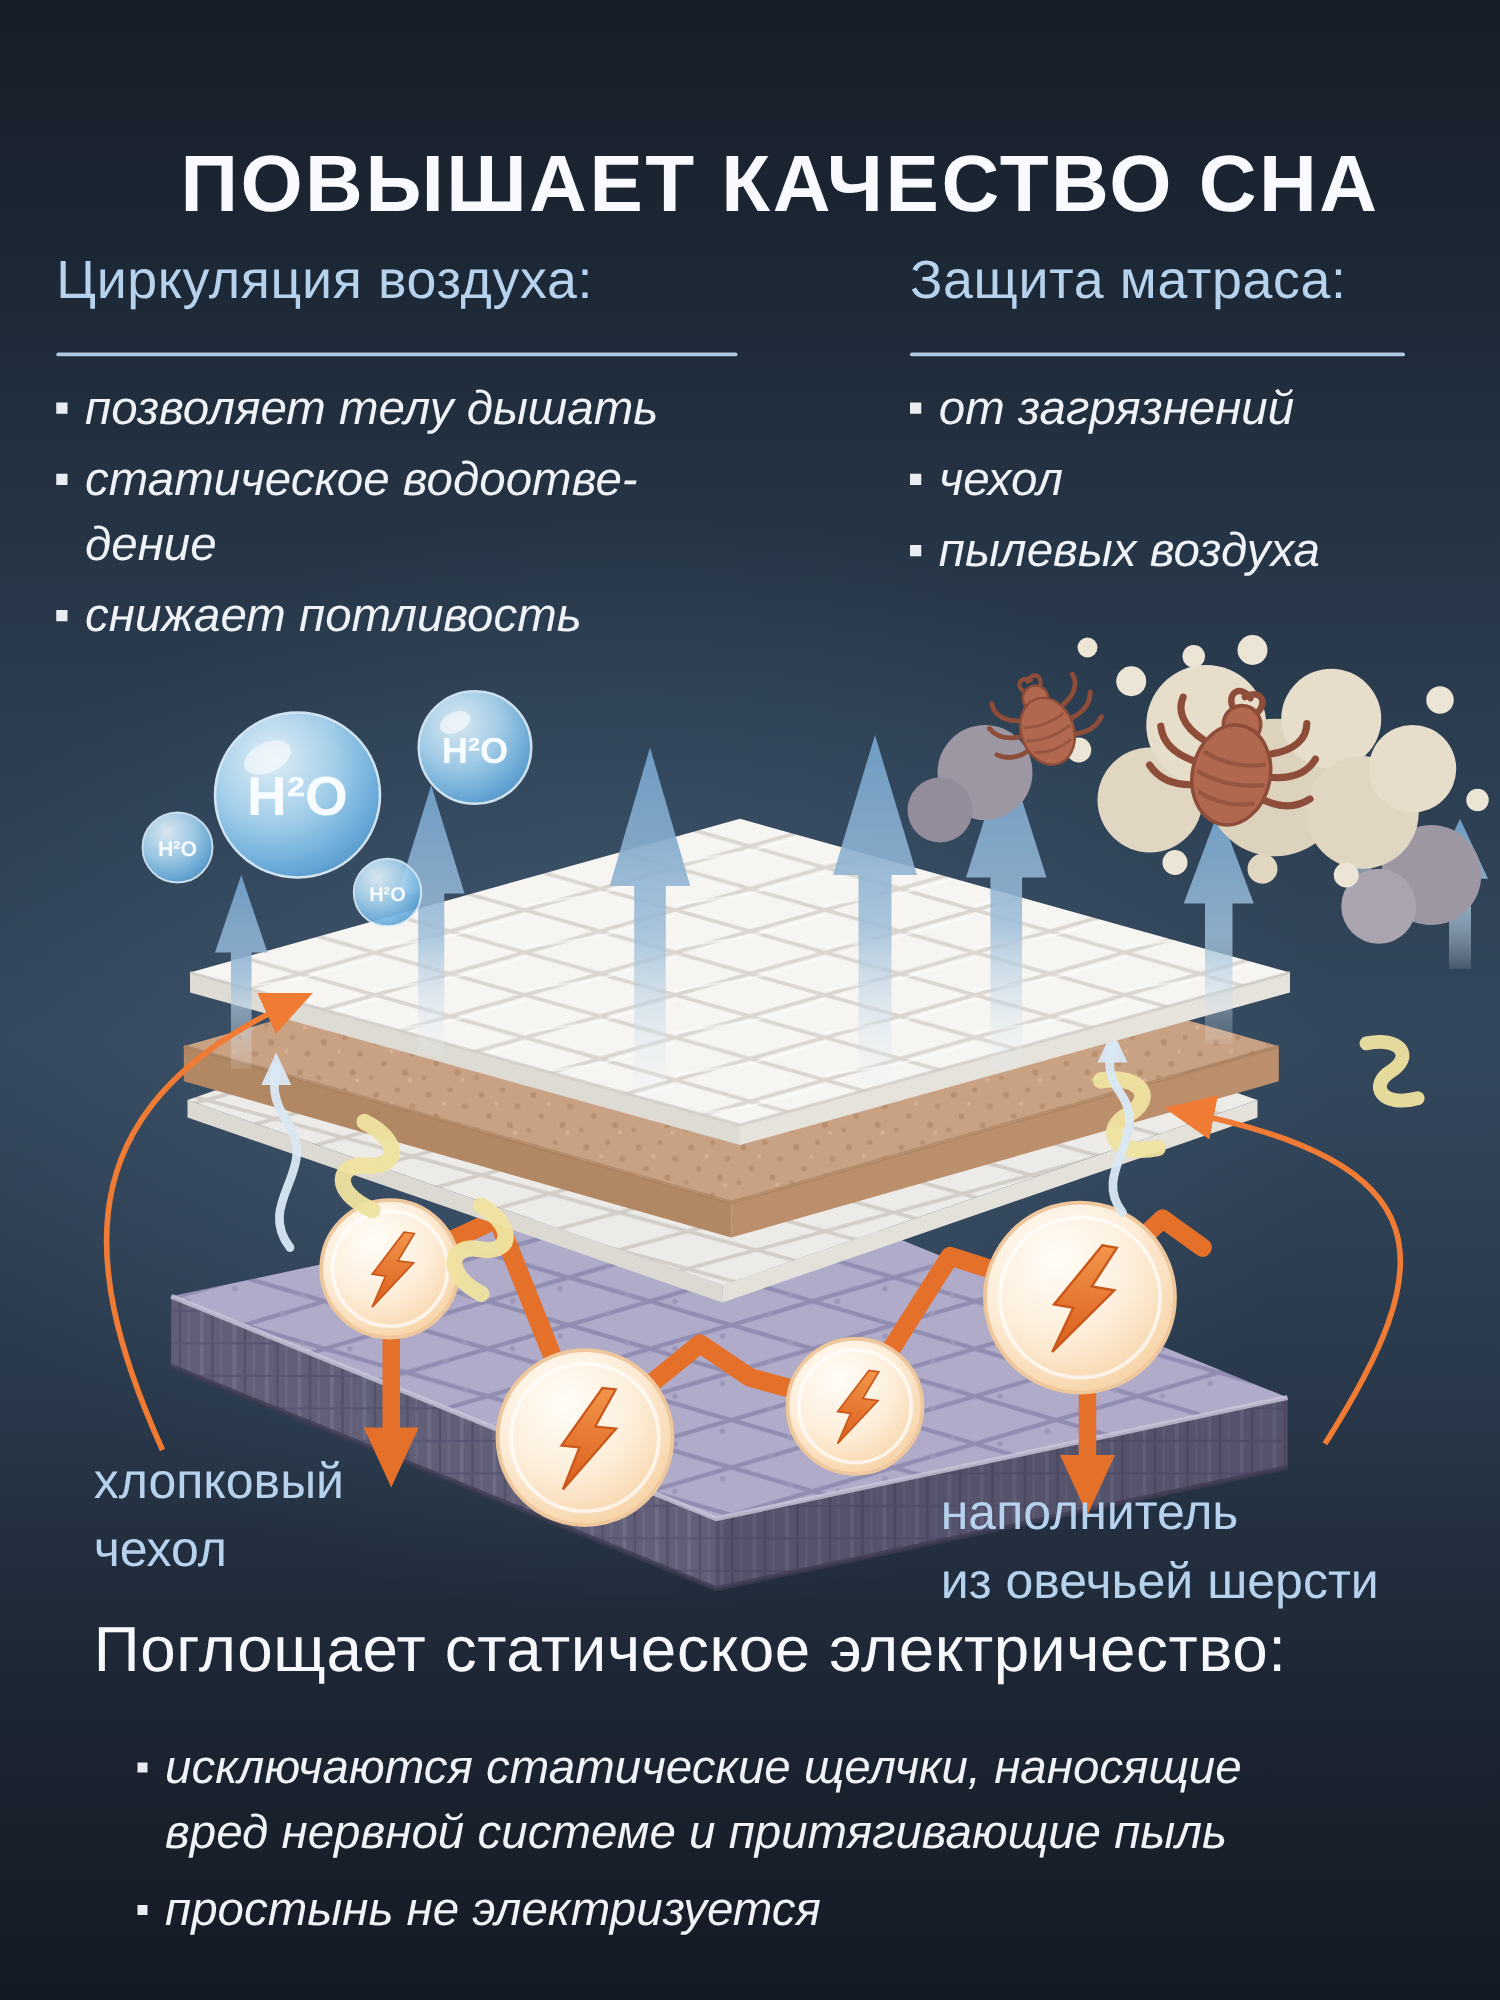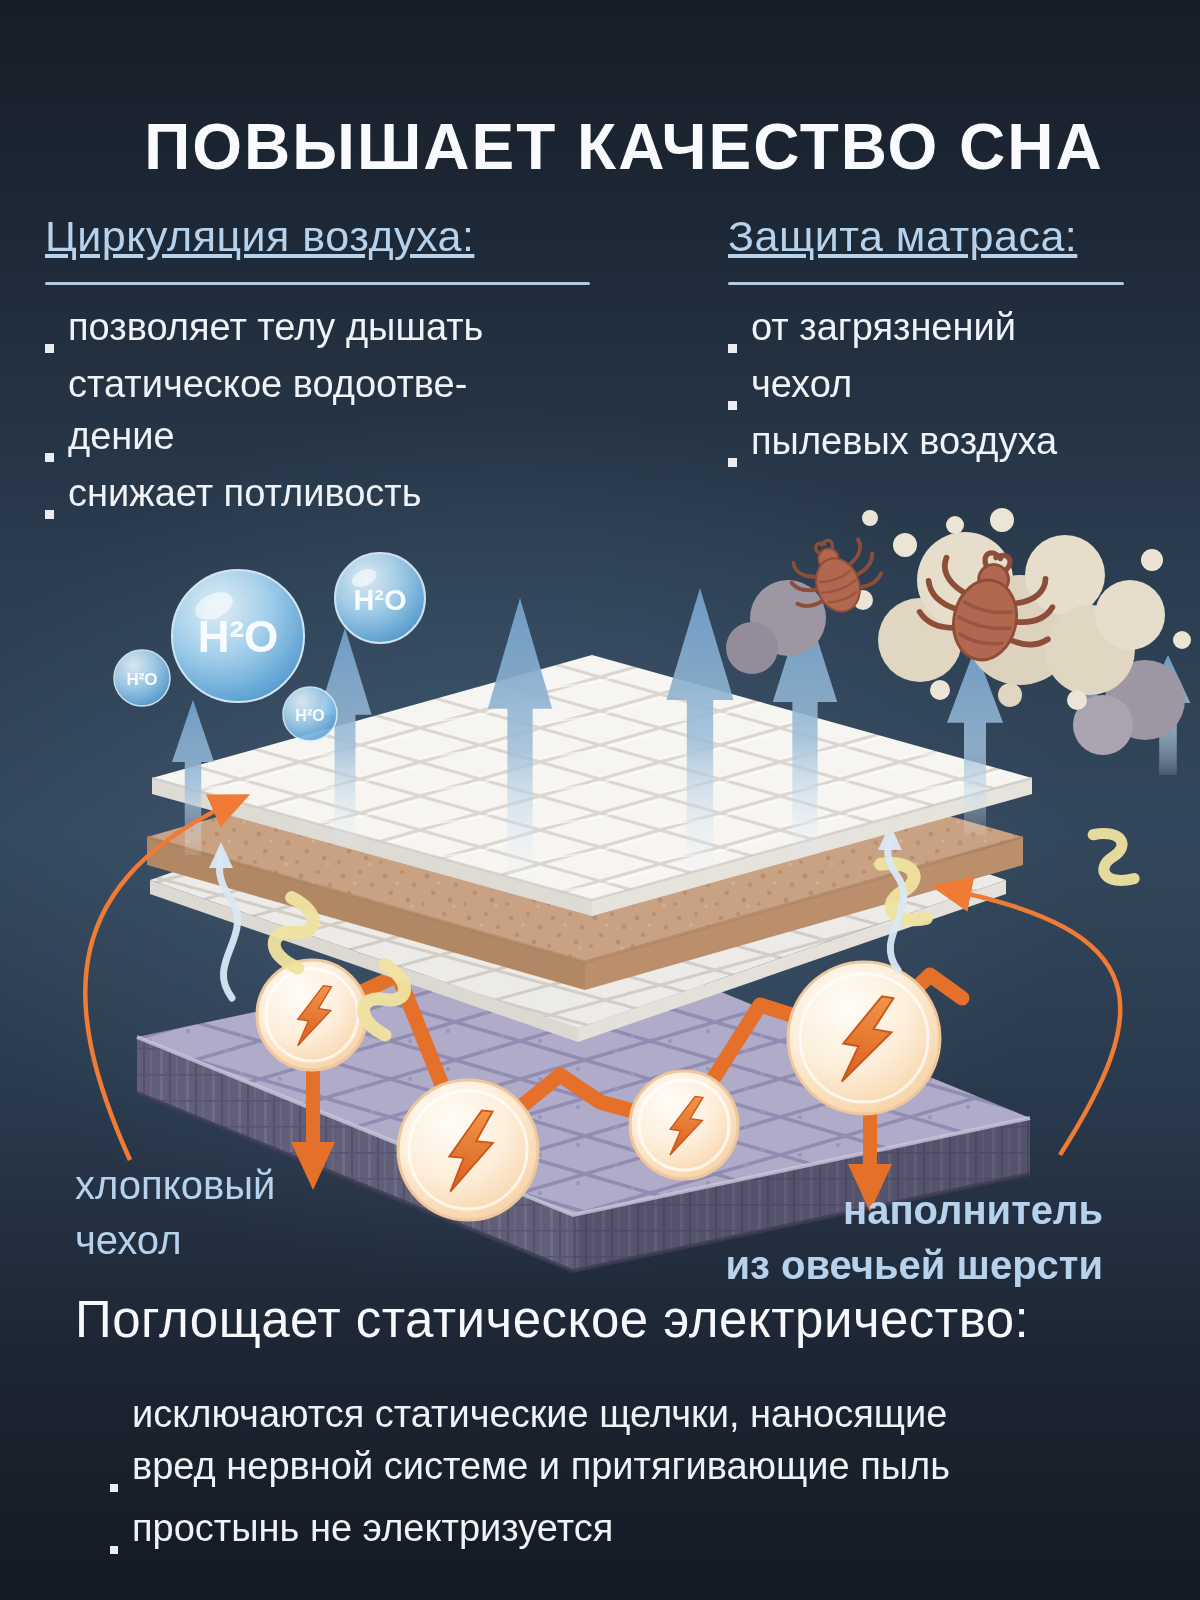--- a/index.html
+++ b/index.html
@@ -9,25 +9,25 @@
     background:
       radial-gradient(ellipse 920px 720px at 42% 53%, rgba(96,130,160,0.30), rgba(0,0,0,0) 62%),
       linear-gradient(180deg,#171d28 0%,#1d2836 14%,#2b3d50 36%,#33475c 52%,#2a3a4d 68%,#1d2634 84%,#141a24 100%);
   }
   .abs{position:absolute;}
   .title{
     left:0;right:0;top:110px;text-align:center;
     font-size:64px;font-weight:600;letter-spacing:2px;color:#f8fafd;margin-left:48px;
   }
   .col-heading{
-    top:212px;font-size:43px;font-weight:400;color:#b7d2ec;letter-spacing:.5px;text-decoration:underline;
+    top:200px;font-size:43px;font-weight:400;color:#b7d2ec;letter-spacing:.5px;
   }
   .underline{top:282px;height:3px;background:#b7d2ec;opacity:.95;border-radius:2px;}
   .bullets{display:flex;flex-direction:column;gap:5px;}
-  .bullet{display:flex;align-items:flex-end;}
+  .bullet{display:flex;align-items:flex-start;font-style:italic;}
   .bullet .sq{
     flex:0 0 auto;width:9px;height:9px;background:#e9edf2;margin:21px 14px 0 0;
   }
   .bullet .txt{
     font-size:38px;line-height:52px;color:#eff2f6;white-space:pre-line;
   }
   .bullets.small .sq{width:8px;height:8px;margin-top:22px;}
   .layer-label{
     font-size:40px;line-height:55px;color:#b7d2ec;white-space:pre-line;
   }
@@ -292,21 +292,21 @@
 
   <use href="#mite" transform="translate(838,95) rotate(-20) scale(0.78)"></use>
   <use href="#mite" transform="translate(985,130) rotate(12) scale(1.15)"></use>
 
   <path d="M130,670 C58,510 58,390 242,308" fill="none" stroke="#ef7b35" stroke-width="4.5" marker-end="url(#oarrow)"></path>
   <path d="M1060,665 C1152,520 1158,440 940,398" fill="none" stroke="#ef7b35" stroke-width="4.5" marker-end="url(#oarrow)"></path>
 </svg>
 
 <div class="abs layer-label" style="left:75px;top:1158px;">хлопковый
 чехол</div>
-<div class="abs layer-label" style="right:97px;top:1183px;text-align:right;font-weight:bold;">наполнитель
+<div class="abs layer-label" style="right:97px;top:1183px;text-align:left;">наполнитель
 из овечьей шерсти</div>
 
 <div class="abs bottom-heading">Поглощает статическое электричество:</div>
 <div class="abs bullets small" style="left:110px;top:1388px;width:1030px;gap:10px;">
   <div class="bullet">
     <span class="sq"></span>
     <span class="txt">исключаются статические щелчки, наносящие
 вред нервной системе и притягивающие пыль</span>
   </div>
   <div class="bullet">

